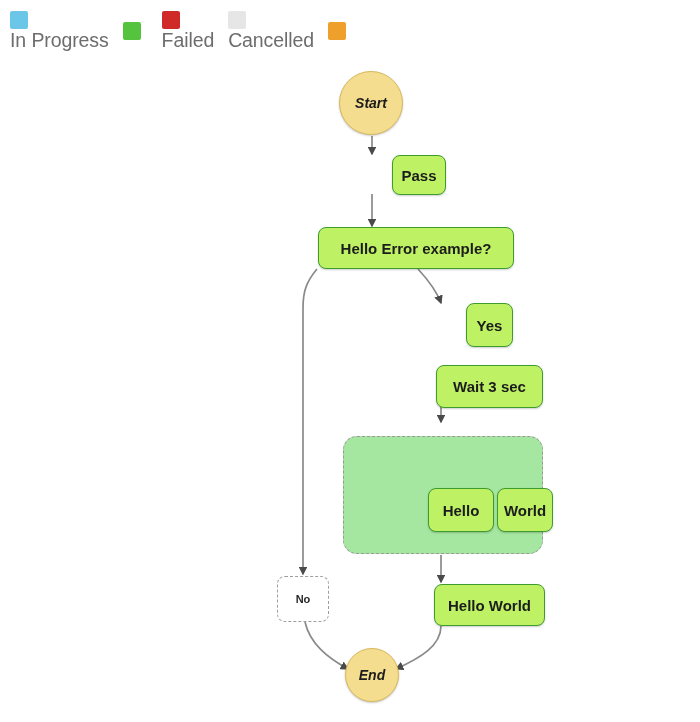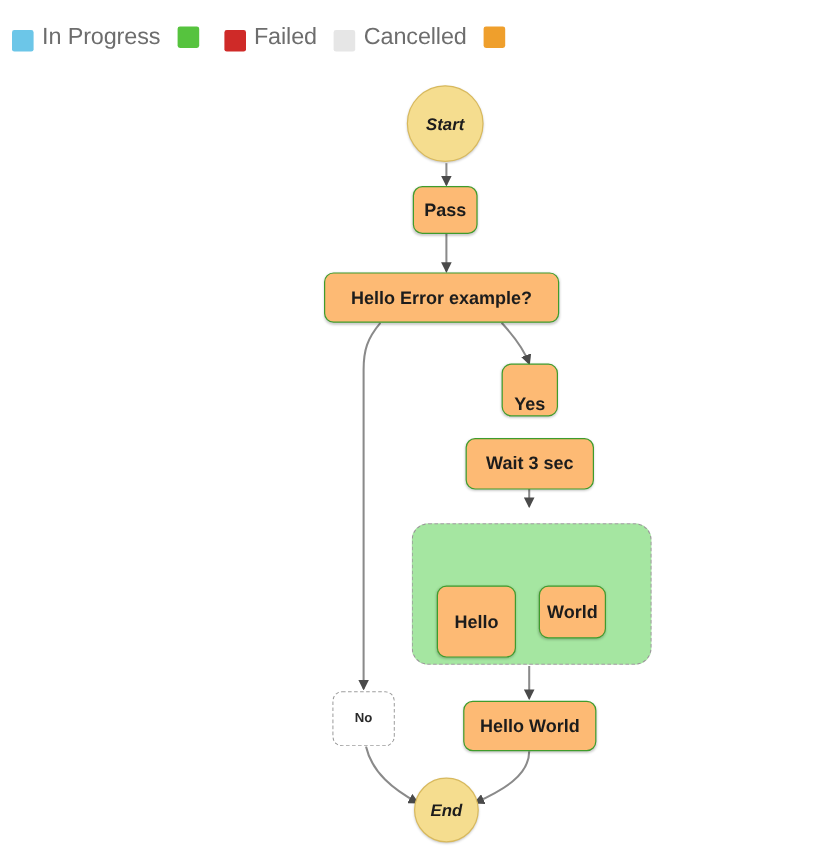--- a/index.html
+++ b/index.html
@@ -24,23 +24,24 @@
     height: 62px;
     display: flex;
     align-items: center;
     justify-content: flex-start;
     padding-left: 10px;
     box-sizing: border-box;
     gap: 0px;
   }
   .legend-item {
     display: flex;
-    align-items: flex-end;
+    align-items: flex-start;
     margin-right: 14px;
     white-space: nowrap;
+    flex-direction: column;
   }
   .legend-swatch {
     width: 18px;
     height: 18px;
     border-radius: 2px;
     margin-right: 7px;
     flex: 0 0 auto;
   }
   .legend-label {
     font-size: 19.5px;
@@ -82,24 +83,25 @@
     background: #f5dd8f;
     border: 1.6px solid #d8b95c;
     font-size: 14px;
     box-shadow: 0 1px 2px rgba(0,0,0,0.22);
     font-style: italic;
   }
 
   
   .node.state {
     border-radius: 8px;
-    background: #fdba74;
+    background: #bef264;
     border: 1.6px solid #3f9c2c;
     font-size: 15px;
     box-shadow: 0 1px 2px rgba(0,0,0,0.20);
+    margin-left: 48px;
   }
 
   
   .node.notrun {
     border-radius: 8px;
     background: #ffffff;
     border: 1.6px dashed #9e9e9e;
     font-size: 11px;
     color: #2a2a2a;
   }
@@ -190,29 +192,29 @@
   </div>
 
   <div class="node state" style="left:344px; top:97px; width:54px; height:40px;">
     <span>Pass</span>
   </div>
 
   <div class="node state" style="left:270px; top:169px; width:196px; height:42px;">
     <span>Hello Error example?</span>
   </div>
 
-  <div class="node state" style="left:418px; top:245px; width:47px; height:44px;align-items:flex-end;">
+  <div class="node state" style="left:418px; top:245px; width:47px; height:44px;">
     <span>Yes</span>
   </div>
 
   <div class="node state" style="left:388px; top:307px; width:107px; height:43px;">
     <span>Wait 3 sec</span>
   </div>
 
-  <div class="node state" style="left:364px; top:430px; width:66px; height:60px;">
+  <div class="node state" style="left:380px; top:430px; width:66px; height:44px;">
     <span>Hello</span>
   </div>
 
   <div class="node state" style="left:449px; top:430px; width:56px; height:44px;">
     <span>World</span>
   </div>
 
   <div class="node state" style="left:386px; top:526px; width:111px; height:42px;">
     <span>Hello World</span>
   </div>

